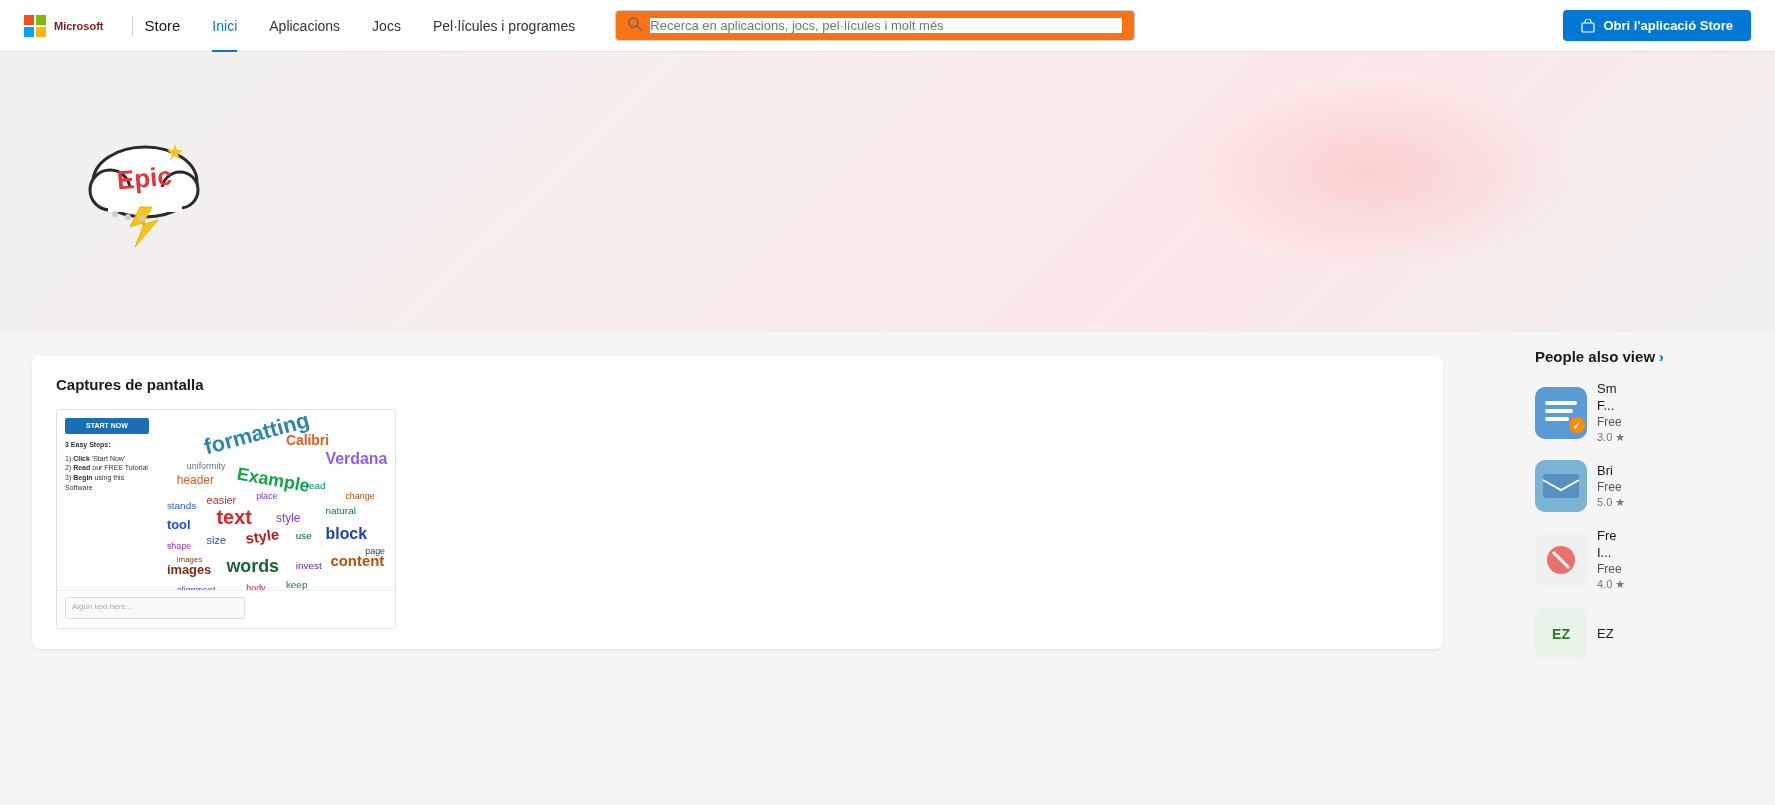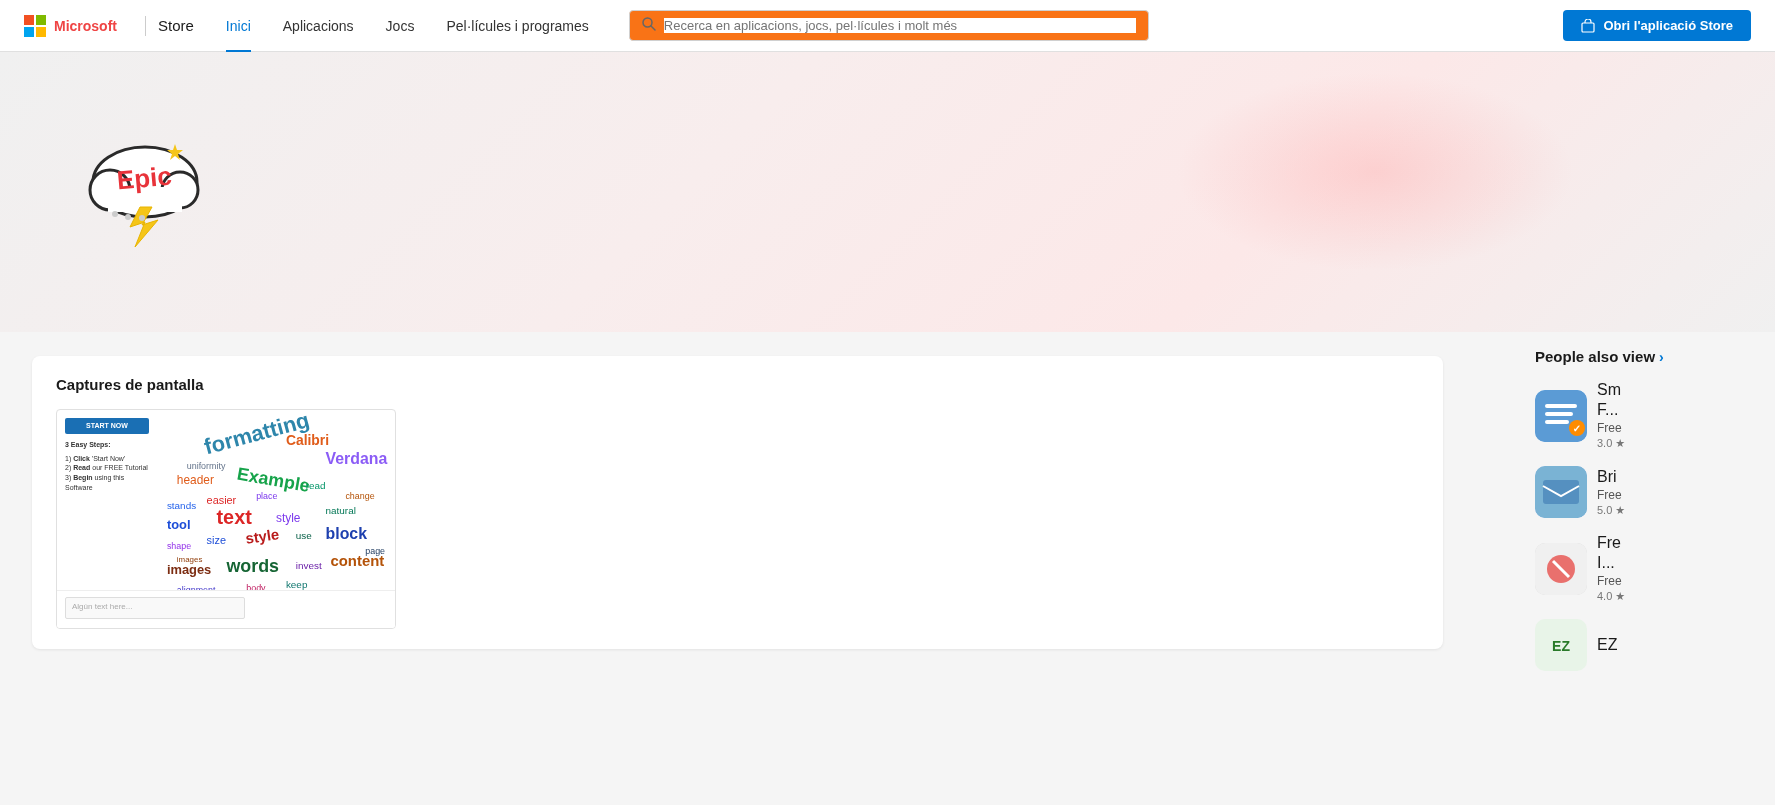--- a/index.html
+++ b/index.html
@@ -29,23 +29,23 @@
       grid-template-rows: 1fr 1fr;
       width: 22px;
       height: 22px;
       gap: 2px;
     }
     .ms-grid-cell-1 { background: #f25022; }
     .ms-grid-cell-2 { background: #7fba00; }
     .ms-grid-cell-3 { background: #00a4ef; }
     .ms-grid-cell-4 { background: #ffb900; }
     .header-brand {
-      font-size: 14px;
+      font-size: 11px;
       font-weight: 600;
-      color: #ef4444;
+      color: #7f1d1d;
     }
     .header-divider {
       width: 1px;
       height: 20px;
       background: #ccc;
       margin: 0 12px;
     }
     .header-store {
       font-size: 15px;
       color: #1a1a1a;
@@ -297,21 +297,21 @@
     .pav-icon-1 { background: linear-gradient(135deg, #7eb8e8, #4a90d9); }
     .pav-icon-2 { background: linear-gradient(135deg, #a0c4e8, #5a9fd4); }
     .pav-icon-3 { background: #e0e0e0; display: flex; align-items: center; justify-content: center; }
     .pav-info {
       display: flex;
       flex-direction: column;
       gap: 2px;
       overflow: hidden;
     }
     .pav-name {
-      font-size: 16px;
+      font-size: 13px;
       color: #1a1a1a;
       font-weight: 500;
       white-space: nowrap;
       overflow: hidden;
       text-overflow: ellipsis;
     }
     .pav-price {
       font-size: 12px;
       color: #555;
     }

